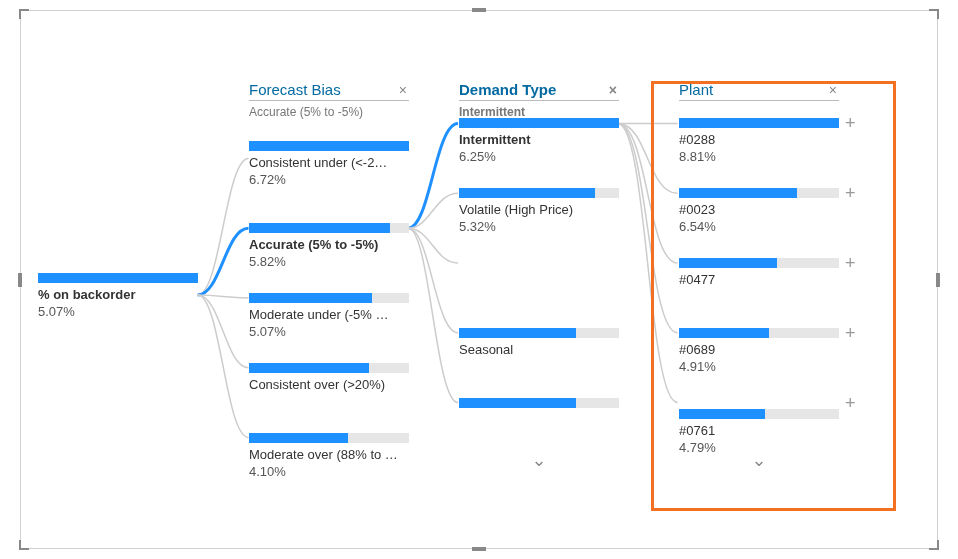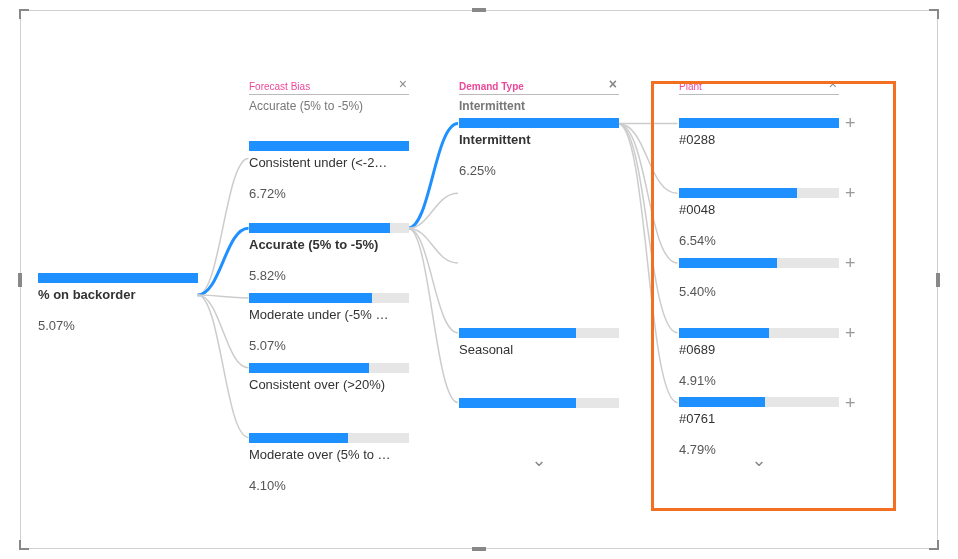--- a/index.html
+++ b/index.html
@@ -54,22 +54,22 @@
     width: 160px;
   }
   .col-header .title-row {
     display: flex;
     justify-content: space-between;
     align-items: flex-end;
     border-bottom: 1px solid #bbb;
     padding-bottom: 2px;
   }
   .col-header .title {
-    font-size: 10px;
-    color: #ec4899;
+    font-size: 15px;
+    color: #0369a1;
     margin-top: 48px;
   }
   .col-header .close {
     color: #888;
     font-size: 14px;
     cursor: pointer;
     padding: 0 2px;
   }
   .col-header .sub {
     color: #777;
@@ -97,21 +97,21 @@
     margin-top: 4px;
     color: #333;
     white-space: nowrap;
     overflow: hidden;
     text-overflow: ellipsis;
     max-width: 160px;
   }
   .node .label.bold { font-weight: 600; }
   .node .value {
     color: #555;
-    margin-top: 16px;
+    margin-top: 2px;
   }
   .plus {
     position: absolute;
     color: #999;
     font-size: 18px;
     font-weight: 300;
     cursor: pointer;
     line-height: 1;
   }
 
@@ -219,79 +219,87 @@
   <div class="node" style="left:228px; top:352px;">
     <div class="bar-track">
         <div class="bar-fill" style="width:75%"></div>
       </div>
     <div class="label">Consistent over (&gt;20%)</div>
   </div>
   <div class="node" style="left:228px; top:422px;">
     <div class="bar-track">
         <div class="bar-fill" style="width:62%"></div>
       </div>
-    <div class="label">Moderate over (5% to …</div>
+    <div class="label">Moderate over (88% to …</div>
     <div class="value">4.10%</div>
   </div>
 
   <div class="node" style="left:438px; top:107px;">
     <div class="bar-track">
         <div class="bar-fill" style="width:100%"></div>
       </div>
     <div class="label bold">Intermittent</div>
     <div class="value">6.25%</div>
   </div>
+  <div class="node" style="left:438px; top:177px;">
+    <div class="bar-track">
+        <div class="bar-fill" style="width:85%"></div>
+      </div>
+    <div class="label">Volatile (High Price)</div>
+    <div class="value">5.32%</div>
+  </div>
   <div class="node" style="left:438px; top:317px;">
     <div class="bar-track">
         <div class="bar-fill" style="width:73%"></div>
       </div>
     <div class="label">Seasonal</div>
   </div>
   <div class="node" style="left:438px; top:387px;">
     <div class="bar-track">
         <div class="bar-fill" style="width:73%"></div>
       </div>
   </div>
   <div class="expand-chevron" style="left:438px; top:440px;">⌄</div>
 
   <div class="node" style="left:658px; top:107px;">
     <div class="bar-track">
         <div class="bar-fill" style="width:100%"></div>
       </div>
     <div class="label">#0288</div>
+    <div class="value">8.81%</div>
   </div>
   <span class="plus" style="left:824px; top:103px;">+</span>
 
   <div class="node" style="left:658px; top:177px;">
     <div class="bar-track">
         <div class="bar-fill" style="width:74%"></div>
       </div>
-    <div class="label">#0048</div>
+    <div class="label">#0023</div>
     <div class="value">6.54%</div>
   </div>
   <span class="plus" style="left:824px; top:173px;">+</span>
 
   <div class="node" style="left:658px; top:247px;">
     <div class="bar-track">
         <div class="bar-fill" style="width:61%"></div>
       </div>
-    <div class="value">5.40%</div>
+    <div class="label">#0477</div>
   </div>
   <span class="plus" style="left:824px; top:243px;">+</span>
 
   <div class="node" style="left:658px; top:317px;">
     <div class="bar-track">
         <div class="bar-fill" style="width:56%"></div>
       </div>
     <div class="label">#0689</div>
     <div class="value">4.91%</div>
   </div>
   <span class="plus" style="left:824px; top:313px;">+</span>
 
-  <div class="node" style="left:658px; top:386px;">
+  <div class="node" style="left:658px; top:398px;">
     <div class="bar-track">
         <div class="bar-fill" style="width:54%"></div>
       </div>
     <div class="label">#0761</div>
     <div class="value">4.79%</div>
   </div>
   <span class="plus" style="left:824px; top:383px;">+</span>
 
   <div class="expand-chevron" style="left:658px; top:440px;">⌄</div>
 

